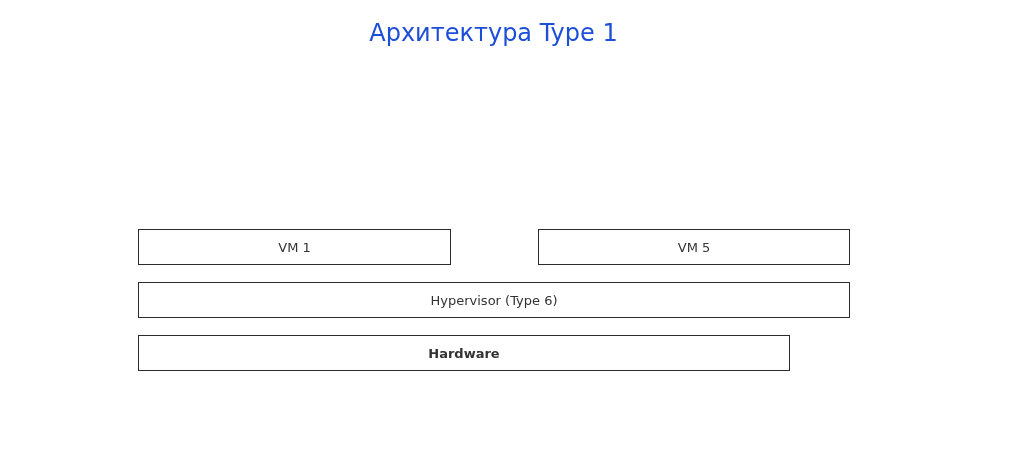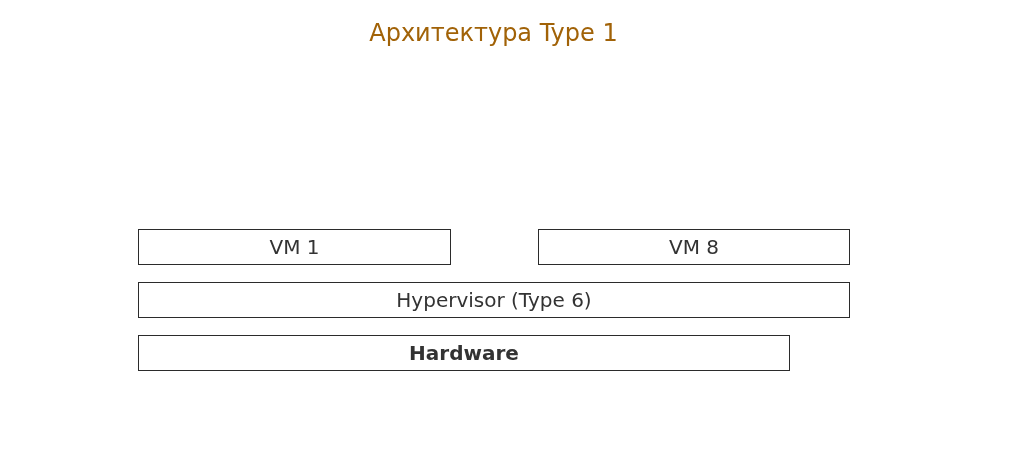--- a/index.html
+++ b/index.html
@@ -16,49 +16,49 @@
       color: #333333;
     }
     .title {
       position: absolute;
       left: 0;
       width: 987px;
       top: 17px;
       text-align: center;
       font-size: 24px;
       line-height: 32px;
-      color: #a16207;
+      color: #1d4ed8;
     }
     .box {
       position: absolute;
       box-sizing: border-box;
       border: 1.5px solid #2b2b2b;
       background: #ffffff;
       display: flex;
       align-items: center;
       justify-content: center;
-      font-size: 20px;
+      font-size: 13px;
       color: #333333;
     }
     .vm1 { left: 138px; top: 229px; width: 313px; height: 36px; }
     .vm2 { left: 538px; top: 229px; width: 312px; height: 36px; }
     .hyp { left: 138px; top: 282px; width: 712px; height: 36px; }
     .hw  { left: 138px; top: 335px; width: 652px; height: 36px; font-weight: bold; }
   </style>
 </head>
 <body>
 
 <div class="title">Архитектура Type 1</div>
 
 <div class="box vm1">
   <span>VM 1</span>
 </div>
 
 <div class="box vm2">
-  <span>VM 8</span>
+  <span>VM 5</span>
 </div>
 
 <div class="box hyp">
   <span>Hypervisor (Type 6)</span>
 </div>
 
 <div class="box hw">
   <span>Hardware</span>
 </div>
 

